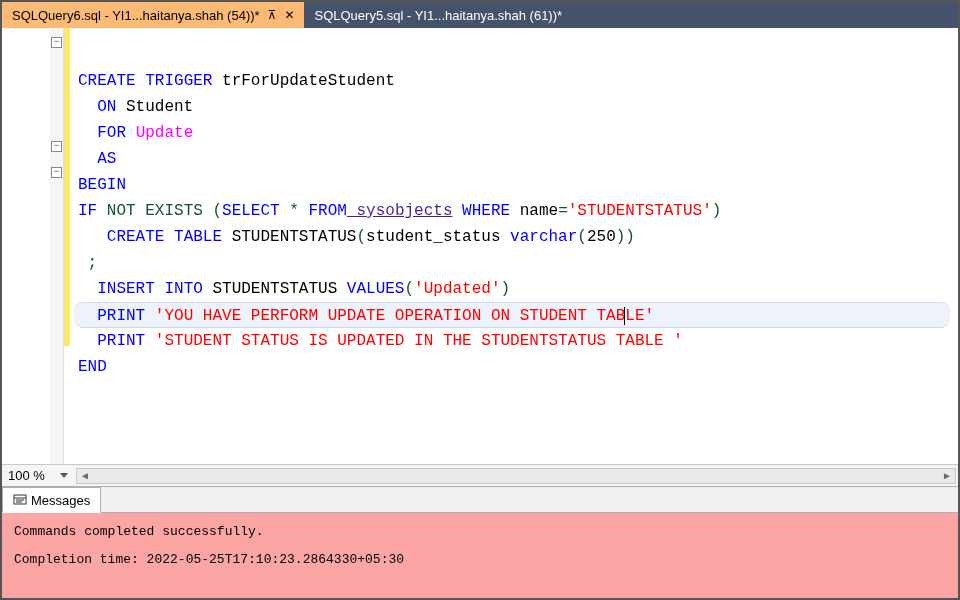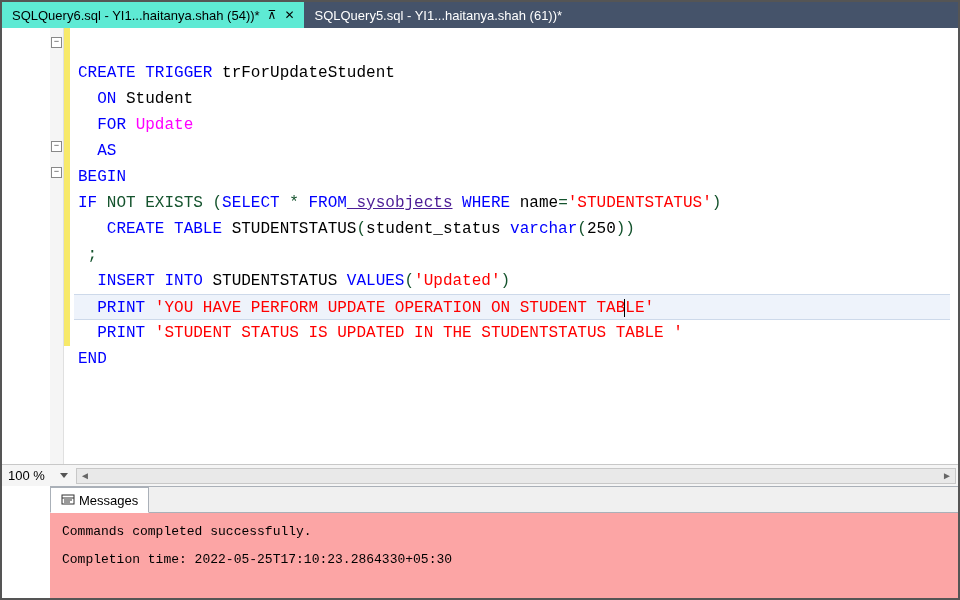--- a/index.html
+++ b/index.html
@@ -27,21 +27,21 @@
   }
   .tab {
     display: flex;
     align-items: center;
     padding: 0 10px;
     gap: 8px;
     color: #fff;
     cursor: pointer;
   }
   .tab.active {
-    background: #5eead4;
+    background: #fdba74;
     color: #000;
   }
   .tab-close, .tab-pin {
     font-size: 12px;
     line-height: 1;
   }
   
   .editor-wrap {
     flex: 1;
     display: flex;
@@ -77,33 +77,34 @@
     text-align: center;
     color: #444;
   }
   .change-strip {
     width: 6px;
     background: #f7e96a;
     position: relative;
   }
   .code-col {
     flex: 1;
-    padding: 6px 0 6px 4px;
+    padding: 14px 0 6px 4px;
     font-size: 16px;
     line-height: 26px;
     white-space: pre;
     color: #000;
     position: relative;
   }
   .ln { height: 26px; display: block; padding-left: 4px; }
   .ln.current {
     background: #eef3fb;
     border-top: 1px solid #cdd9ea;
     border-bottom: 1px solid #cdd9ea;
     margin-right: 8px;
+    border-radius: 9px;
   }
   .kw-blue { color: #0000ff; }
   .kw-gray { color: #14532d; }
   .kw-pink { color: #ff00ff; }
   .kw-green { color: #4c1d95; text-decoration: underline; }
   .kw-red { color: #ff0000; }
   .caret {
     border-left: 1px solid #000;
     margin-left: -1px;
   }
@@ -183,21 +184,20 @@
   }
   .hscroll-left { left: 0; }
   .hscroll-right { right: 0; }
   
   .messages-panel {
     border-top: 1px solid #aab0b8;
     display: flex;
     flex-direction: column;
     height: 112px;
     font-family: "Segoe UI", Tahoma, sans-serif;
-    margin-left: 48px;
   }
   .messages-tabrow {
     display: flex;
     height: 26px;
     background: #f0f0f0;
     border-bottom: 1px solid #aab0b8;
   }
   .messages-tab {
     display: flex;
     align-items: center;

